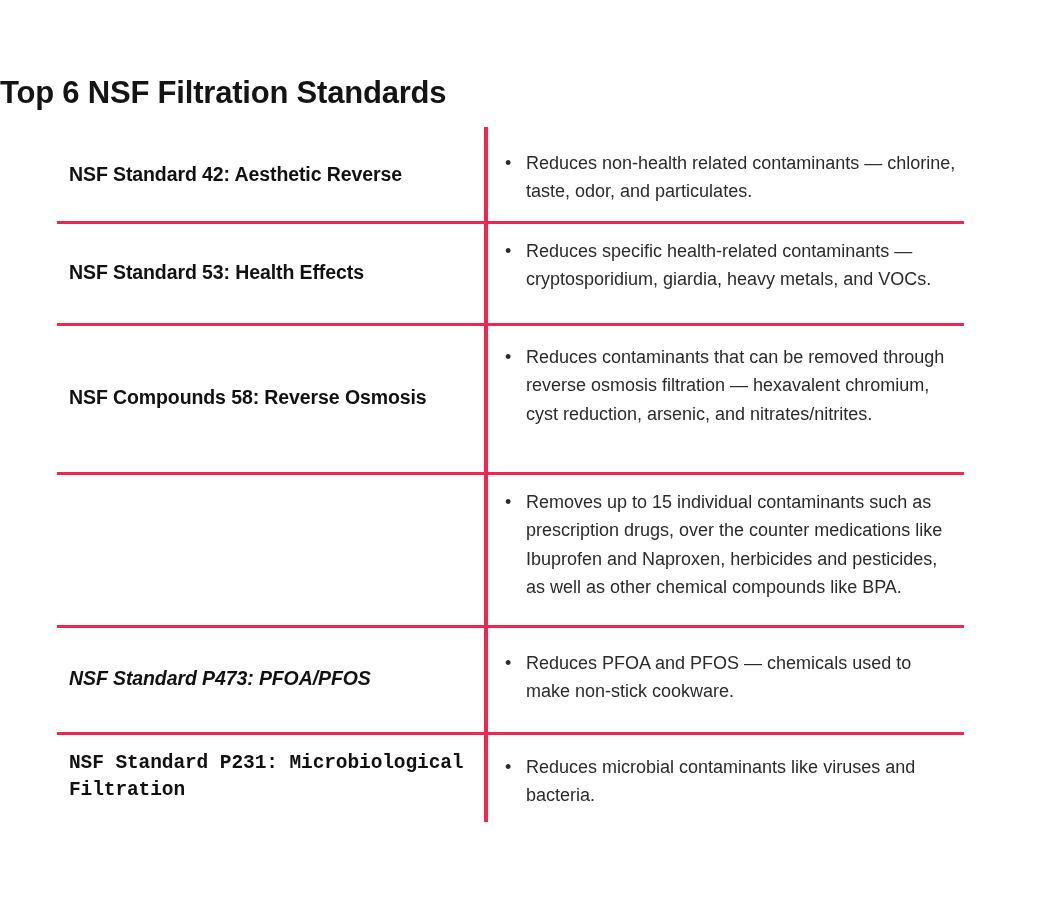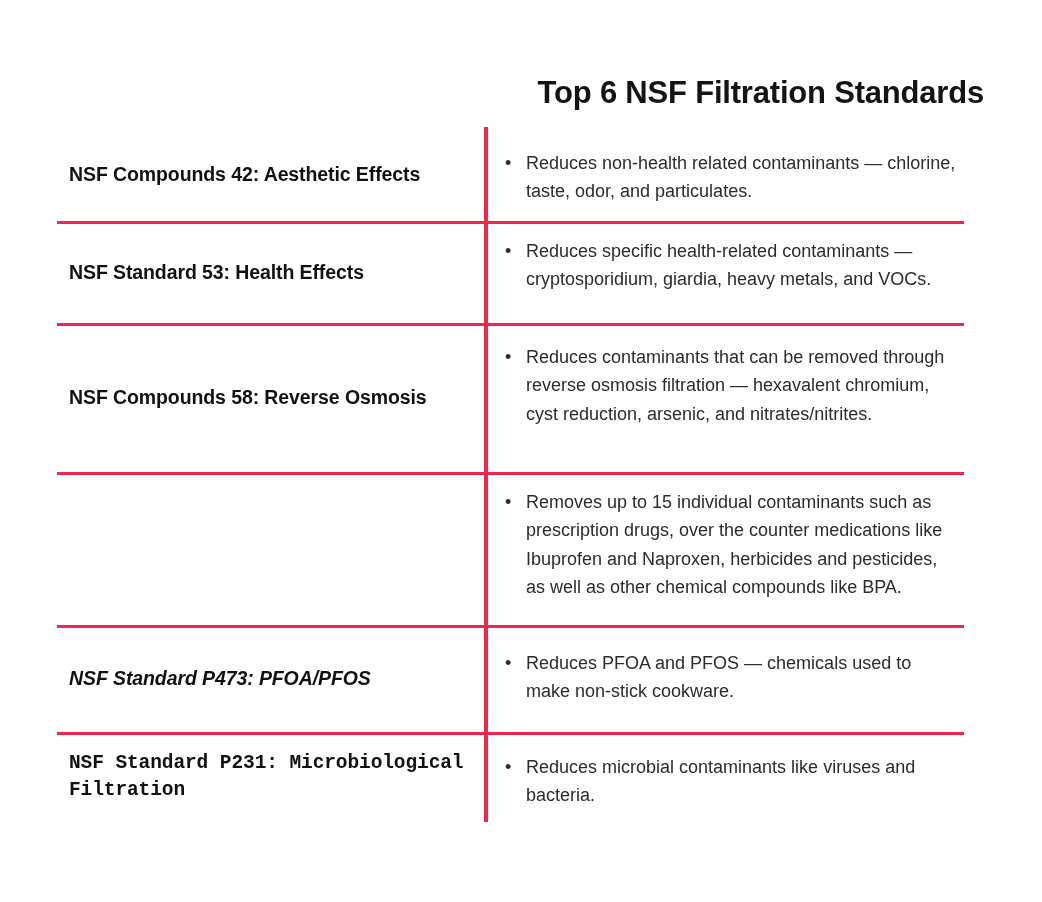--- a/index.html
+++ b/index.html
@@ -25,21 +25,21 @@
     height: 902px;
     background: #ffffff;
   }
 
   
   #title {
     position: absolute;
     left: 0;
     top: 74px;
     width: 984px;
-    text-align: right;
+    text-align: left;
     font-size: 31px;
     font-weight: bold;
     color: #141414;
     letter-spacing: -0.2px;
     line-height: 1.2;
   }
 
   
   #table {
     position: absolute;
@@ -127,21 +127,21 @@
 <div id="infographic">
 
   <div id="title">Top 6 NSF Filtration Standards</div>
 
   <div id="table">
 
     <div id="vertical-divider"></div>
 
     <div class="row" style="top:0px; height:94px;">
       <div class="cell-label vcenter" style="top:0px; height:94px;">
-        <span>NSF Compounds 42: Aesthetic Effects</span>
+        <span>NSF Standard 42: Aesthetic Reverse</span>
       </div>
       <div class="cell-desc" style="top:22px;">
         <ul>
           <li>
             <span class="bullet">•</span>
             <span>Reduces non-health related contaminants — chlorine, taste, odor, and particulates.</span>
           </li>
         </ul>
       </div>
       <div class="row-divider" style="top:94px;"></div>

